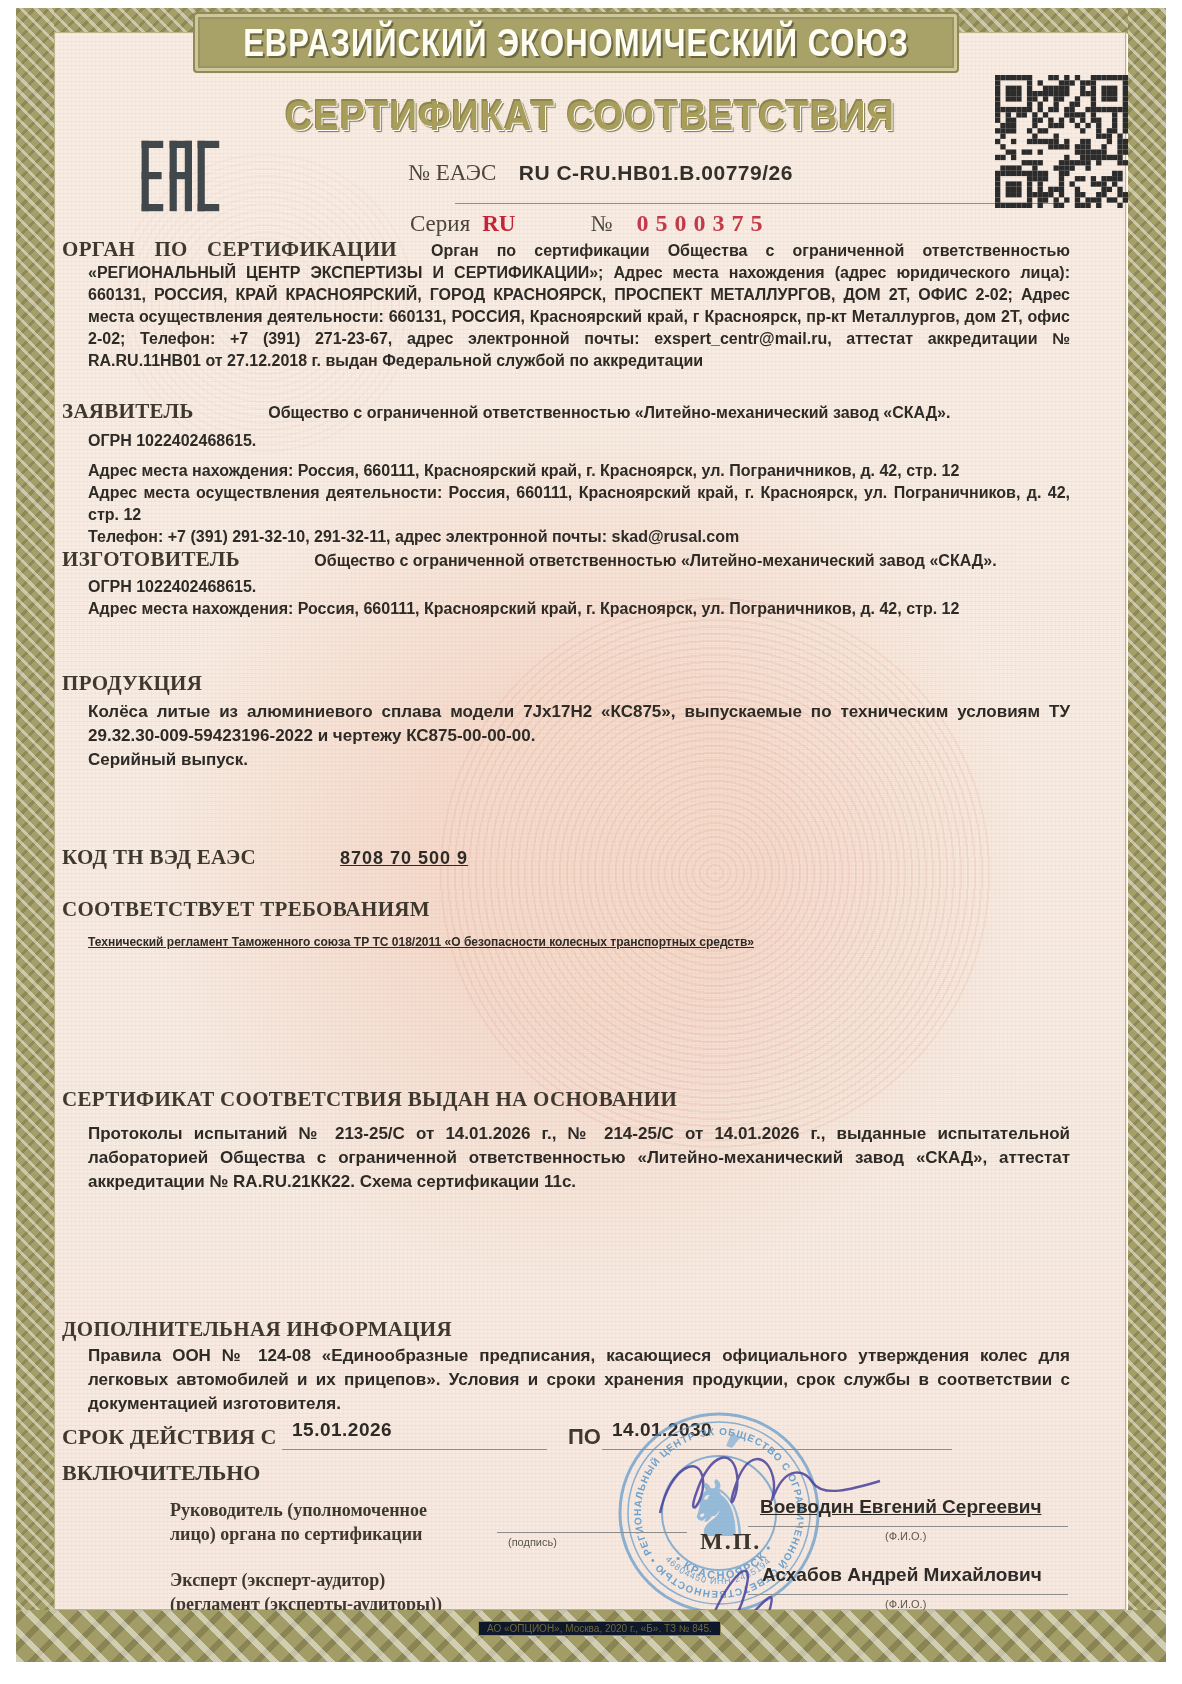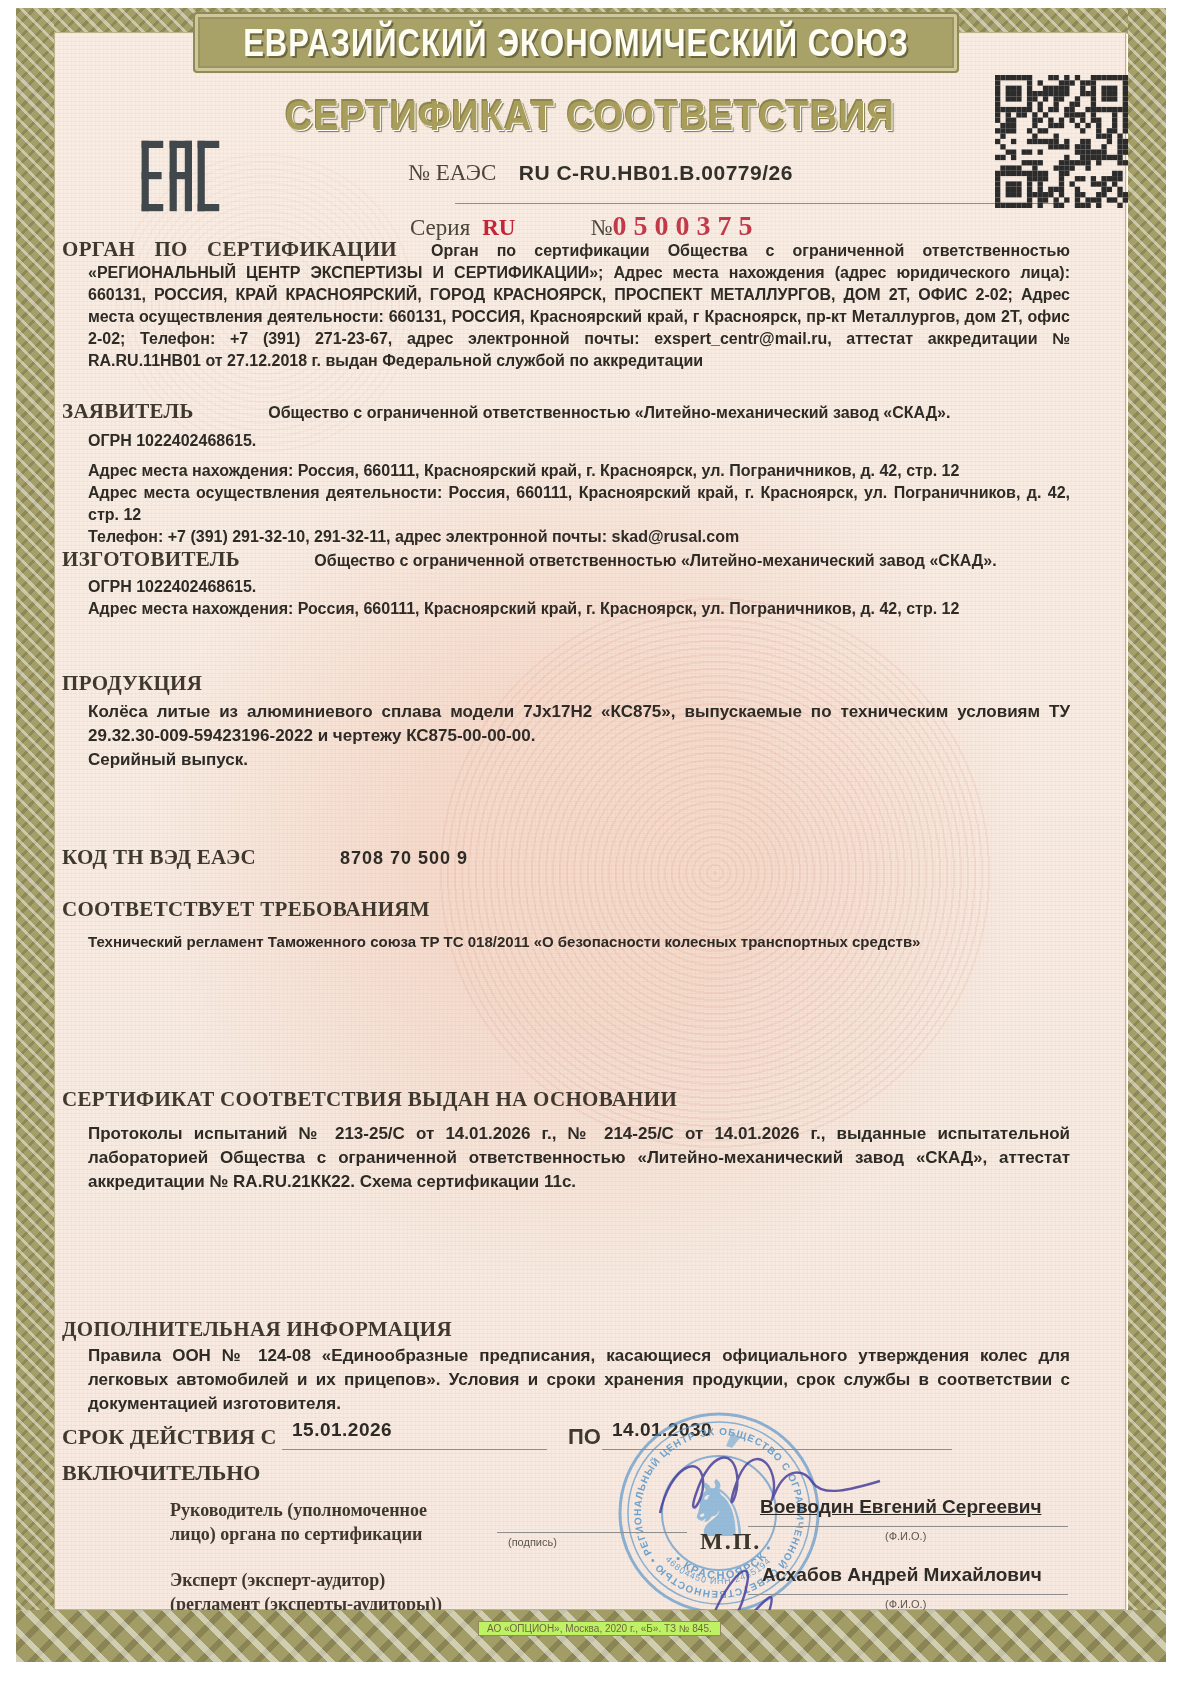--- a/index.html
+++ b/index.html
@@ -37,47 +37,47 @@
      font-weight:bold;font-size:38px;letter-spacing:1px;color:#a89d5a;transform:scaleY(1.12);
      text-shadow:1px 1px 0 #ffffff,2px 2px 1px #7e7647,-1px -1px 0 #8d854e;white-space:nowrap;}
   .eac{position:absolute;left:140px;top:130px;}
   .numline{position:absolute;left:408px;top:160px;width:660px;}
   .numlabel{font-family:"Liberation Serif",serif;font-size:23px;color:#4c453a;}
   .numvalue{font-weight:bold;font-size:21px;color:#33302b;letter-spacing:.5px;margin-left:18px;}
   .rule{position:absolute;border-top:1px solid #8e8e8e;}
   .series{position:absolute;left:410px;top:210px;font-family:"Liberation Serif",serif;font-size:23px;color:#4c453a;}
   .series .ru{color:#c52438;font-weight:bold;margin-left:12px;}
   .series .nosign{margin-left:75px;}
-  .series .serial{color:#c23a4a;font-weight:bold;letter-spacing:7px;margin-left:0;font-size:28px;}
+  .series .serial{color:#c23a4a;font-weight:bold;letter-spacing:7px;margin-left:24px;font-size:24px;}
   .qr{position:absolute;left:995px;top:75px;width:133px;height:133px;}
   
   .sec{position:absolute;left:62px;width:1008px;color:#2e2a25;}
   .sec p{margin:0;font-size:16px;font-weight:bold;line-height:22px;text-align:justify;}
   .sec p.noj{text-align:left;}
   .lbl{font-family:"Liberation Serif",serif;font-weight:bold;font-size:21px;color:#3f382e;letter-spacing:.3px;}
   .lead .lbl{margin-right:16px;}
   .lead.gap .lbl{margin-right:70px;}
   p.ind{padding-left:26px;}
   .hang{padding-left:26px;text-indent:-26px;}
   .code-label{position:absolute;left:62px;top:845px;}
-  .code-value{position:absolute;left:340px;top:848px;font-size:18px;font-weight:bold;color:#2e2a25;letter-spacing:1px;}
+  .code-value{position:absolute;left:340px;top:848px;font-size:18px;font-weight:bold;color:#2e2a25;letter-spacing:1px;text-decoration:underline;}
   
   .validity .lbl2{font-family:"Liberation Serif",serif;font-weight:bold;font-size:22px;color:#3f382e;}
   .date{position:absolute;font-size:19px;font-weight:bold;color:#2e2a25;letter-spacing:.5px;}
   
   .sigrole{position:absolute;left:170px;width:330px;font-family:"Liberation Serif",serif;
      font-weight:bold;font-size:18px;color:#3f382e;line-height:24px;}
   .signame{position:absolute;font-size:19px;font-weight:bold;color:#2e2a25;white-space:nowrap;}
   .caption{position:absolute;font-size:11px;color:#5c564c;}
   .mp{position:absolute;left:700px;top:1528px;font-family:"Liberation Serif",serif;font-weight:bold;
       font-size:24px;color:#3b352c;letter-spacing:2px;}
   .stamp{position:absolute;left:614px;top:1408px;opacity:.85;}
   .ink{position:absolute;}
   
-  .imprint{position:absolute;left:478px;top:1621px;padding:1px 8px;background:#bef264;
+  .imprint{position:absolute;left:478px;top:1621px;padding:1px 8px;background:#0f172a;
      border:1px solid #8f8a58;font-size:10px;color:#6e6840;white-space:nowrap;}
 </style>
 </head>
 <body>
 
 <div class="page">
 
   <div class="band band-top"></div>
   <div class="band band-left"></div>
   <div class="band band-right"></div>
@@ -492,21 +492,21 @@
     <p class="noj"><span class="lbl">ПРОДУКЦИЯ</span></p>
     <p class="ind" style="margin-top:4px;font-size:17px;line-height:24px;">Колёса литые из алюминиевого сплава модели 7Jх17Н2 «КС875», выпускаемые по техническим условиям ТУ 29.32.30-009-59423196-2022 и чертежу КС875-00-00-00.</p>
     <p class="ind noj" style="font-size:17px;line-height:24px;">Серийный выпуск.</p>
   </div>
 
   <div class="code-label lbl">КОД ТН ВЭД ЕАЭС</div>
   <div class="code-value">8708 70 500 9</div>
 
   <div class="sec" style="top:898px;">
     <p class="noj"><span class="lbl">СООТВЕТСТВУЕТ ТРЕБОВАНИЯМ</span></p>
-    <p class="ind" style="margin-top:8px;font-size:15px;line-height:24px;">Технический регламент Таможенного союза ТР ТС 018/2011 «О безопасности колесных транспортных средств»</p>
+    <p class="ind" style="margin-top:8px;font-size:12px;line-height:24px;text-decoration:underline;">Технический регламент Таможенного союза ТР ТС 018/2011 «О безопасности колесных транспортных средств»</p>
   </div>
 
   <div class="sec" style="top:1088px;">
     <p class="noj"><span class="lbl">СЕРТИФИКАТ СООТВЕТСТВИЯ  ВЫДАН НА ОСНОВАНИИ</span></p>
     <p class="ind" style="margin-top:10px;font-size:17px;line-height:24px;">Протоколы испытаний № 213-25/С от 14.01.2026 г., № 214-25/С от 14.01.2026 г., выданные испытательной лабораторией Общества с ограниченной ответственностью «Литейно-механический завод «СКАД», аттестат аккредитации № RA.RU.21КК22. Схема сертификации 11с.</p>
   </div>
 
   <div class="sec" style="top:1318px;">
     <p class="noj"><span class="lbl">ДОПОЛНИТЕЛЬНАЯ ИНФОРМАЦИЯ</span></p>
     <p class="ind" style="margin-top:2px;font-size:17px;line-height:24px;">Правила ООН № 124-08 «Единообразные предписания, касающиеся официального утверждения колес для легковых автомобилей и их прицепов». Условия и сроки хранения продукции, срок службы в соответствии с документацией изготовителя.</p>

